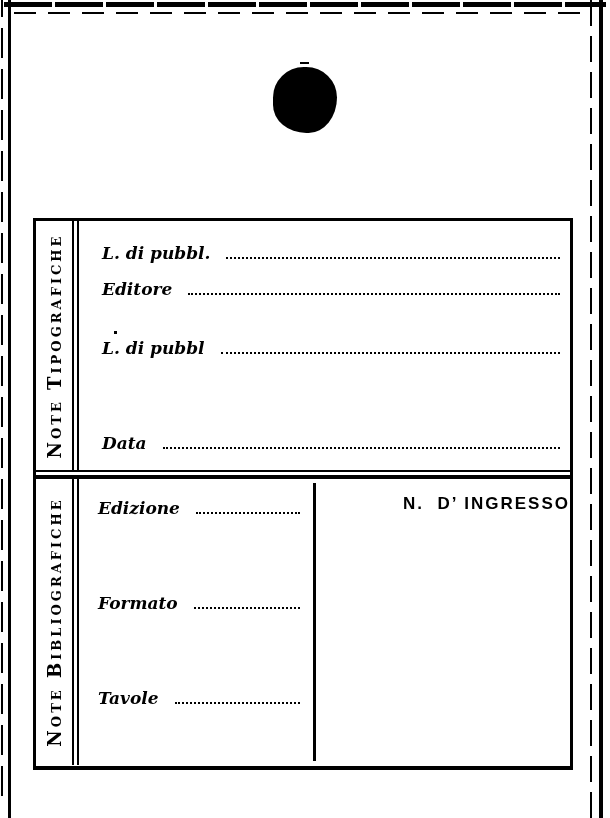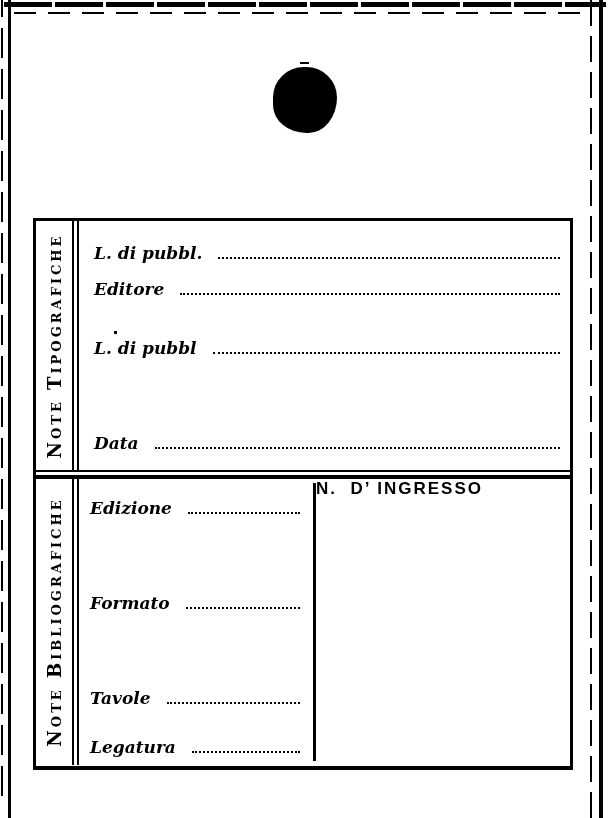--- a/index.html
+++ b/index.html
@@ -41,29 +41,29 @@
         font-family:"DejaVu Serif",serif; font-variant:small-caps; font-weight:700;
         font-size:18px; letter-spacing:3px;}
   .vsep{position:absolute; left:36px; top:0; bottom:0; width:7px; box-sizing:border-box;
         border-left:2px solid #000; border-right:2px solid #000;}
 
   
   .row{position:absolute; display:flex; align-items:flex-end; height:22px;}
   .sec1 .row{left:58px; right:8px;}
   .sec2 .row{left:54px; width:212px;}
   .flabel{font-family:"DejaVu Serif",serif; font-style:italic; font-weight:700;
-        font-size:17px; line-height:22px; white-space:nowrap;}
+        font-size:17px; line-height:22px; white-space:nowrap;margin-left:8px;}
   .dots{flex:1; height:0; border-bottom:2px dotted #000; margin:0 2px 5px 16px;}
   .s1r1{top:21px}.s1r2{top:57px}.s1r3{top:116px}.s1r4{top:163px}.s1r5{top:211px}
   .s2r1{top:18px}.s2r2{top:66px}.s2r3{top:113px}.s2r4{top:161px}.s2r5{top:208px}.s2r6{top:257px}
 
   
   .vdiv{position:absolute; left:277px; top:4px; bottom:4px; width:3px; background:#000;}
   .ingresso{position:absolute; left:280px; right:0; top:0; bottom:0; box-sizing:border-box;
-        padding-top:0; text-align:left;}
+        padding-top:15px; text-align:right;}
   .ingresso span{font-family:"Liberation Sans",sans-serif; font-weight:700; font-size:17px;
         letter-spacing:2px; white-space:pre;}
 </style>
 </head>
 <body>
 
 <div class="scan">
 
   <div class="ftop1"></div>
   <div class="ftop2"></div>
@@ -115,24 +115,20 @@
         <span class="dots"></span>
       </div>
       <div class="row s2r3">
         <span class="flabel">Formato</span>
         <span class="dots"></span>
       </div>
       <div class="row s2r5">
         <span class="flabel">Tavole</span>
         <span class="dots"></span>
       </div>
-      <div class="row s2r6">
-        <span class="flabel">Legatura</span>
-        <span class="dots"></span>
-      </div>
 
       <div class="vdiv"></div>
       <div class="ingresso">
         <span>N.  D’ INGRESSO</span>
       </div>
     </div>
 
   </div>
 </div>
 

